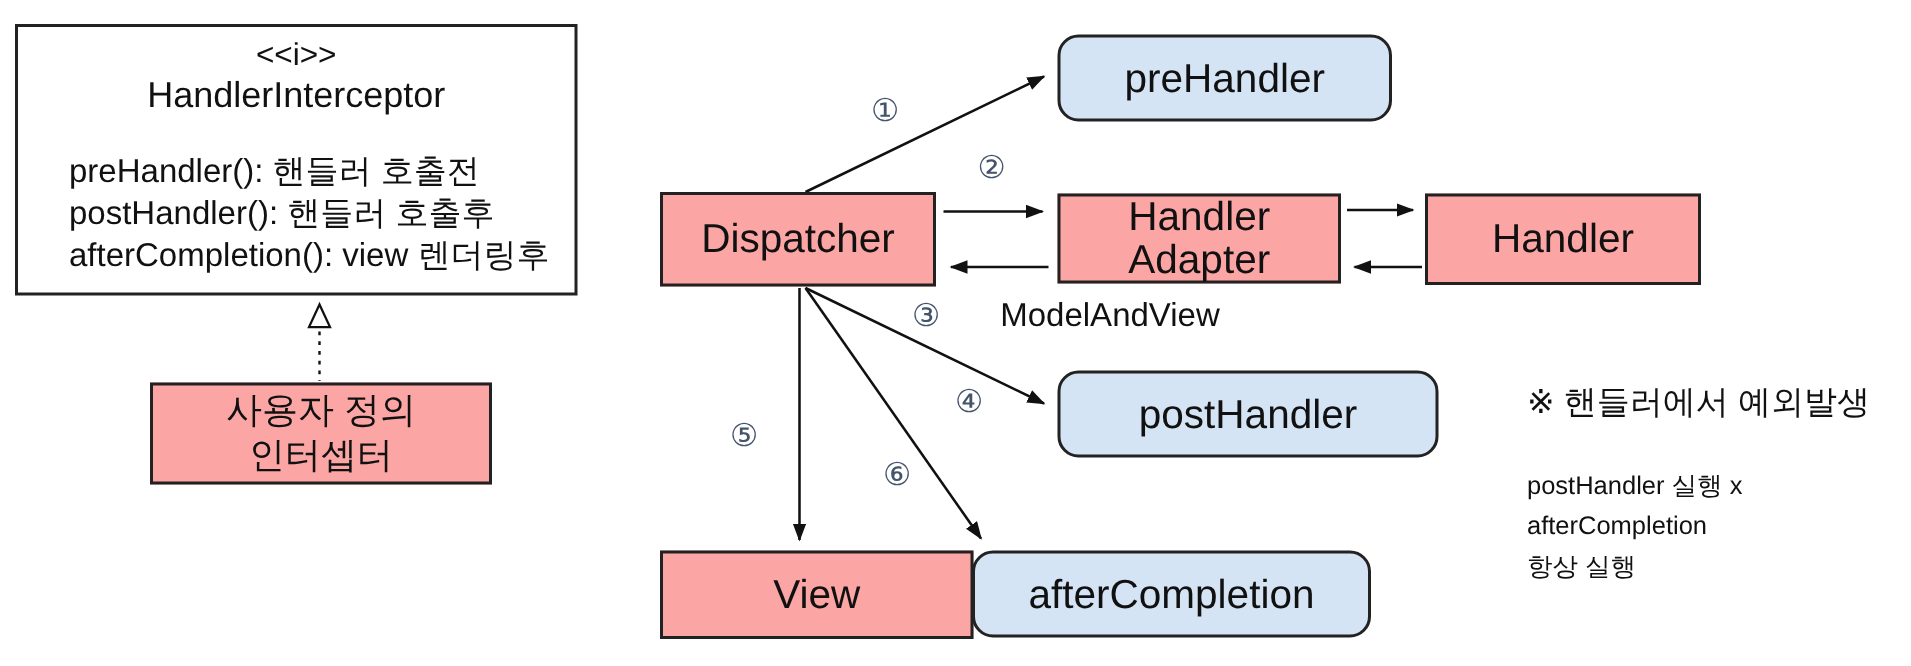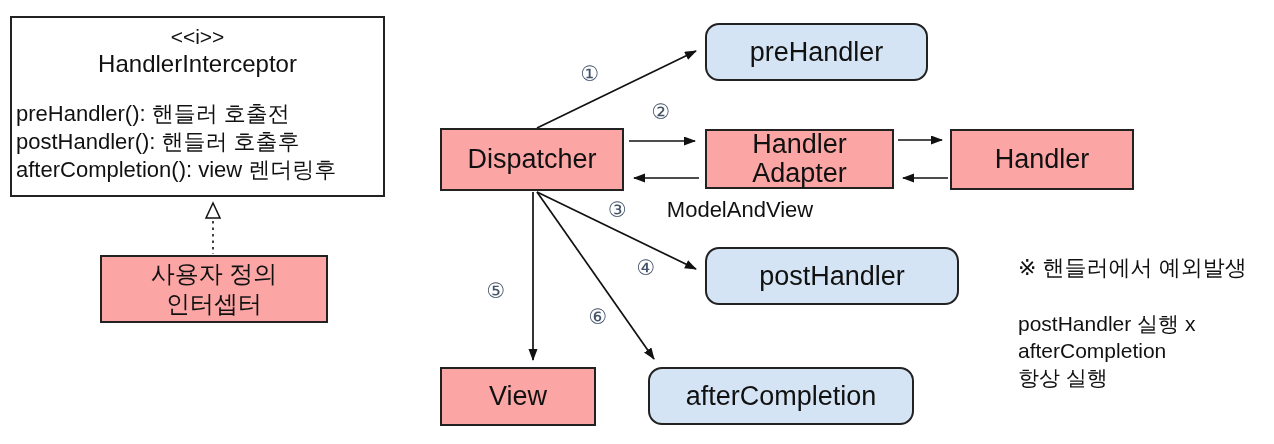--- a/index.html
+++ b/index.html
@@ -30,21 +30,21 @@
     box-sizing:border-box;
     border:2px solid #222;
     background:#fff;
     left:10px;top:16px;width:375px;height:181px;
   }
   .iface-head{text-align:center;padding-top:7px;}
   .iface-stereo{font-size:21px;line-height:24px;}
   .iface-title{font-size:24px;line-height:26px;margin-top:2px;}
   .iface-methods{
     margin-top:23px;
-    padding-left:4px;
+    padding-left:34px;
     font-size:22px;
     line-height:28px;
     text-align:left;
   }
   .step{
     position:absolute;
     font-size:21px;
     transform:translate(-50%,-50%);
     white-space:nowrap;
   }
@@ -54,21 +54,21 @@
     font-size:21px;
     white-space:nowrap;
   }
   .mv-label .mv-text{color:#111;font-size:22px;margin-left:40px;}
   .note-line1{
     position:absolute;left:1018px;top:253px;
     font-size:22px;white-space:nowrap;
   }
   .note-block{
     position:absolute;left:1018px;top:310px;
-    font-size:21px;line-height:27px;white-space:nowrap;
+    font-size:17px;line-height:27px;white-space:nowrap;
   }
   svg.overlay{position:absolute;left:0;top:0;pointer-events:none;}
 </style>
 </head>
 <body>
 
 <div class="canvas">
 
   <svg class="overlay" width="1274" height="444" viewBox="0 0 1274 444">
     <defs>
@@ -120,21 +120,21 @@
 
   <div class="box" style="left:705px;top:129px;width:189px;height:60px;">
     <div>Handler</div>
     <div>Adapter</div>
   </div>
 
   <div class="box" style="left:950px;top:129px;width:184px;height:61px;">
     <div>Handler</div>
   </div>
 
-  <div class="box" style="left:440px;top:367px;width:156px;height:59px;">
+  <div class="box" style="left:440px;top:367px;width:209px;height:59px;">
     <div>View</div>
   </div>
 
   <div class="box callout" style="left: 705px; top: 23px; width: 223px; height: 58px; background: rgb(212, 228, 244);">
     <div>preHandler</div>
   </div>
 
   <div class="box callout" style="left: 705px; top: 247px; width: 254px; height: 58px; background: rgb(212, 228, 244);">
     <div>postHandler</div>
   </div>

